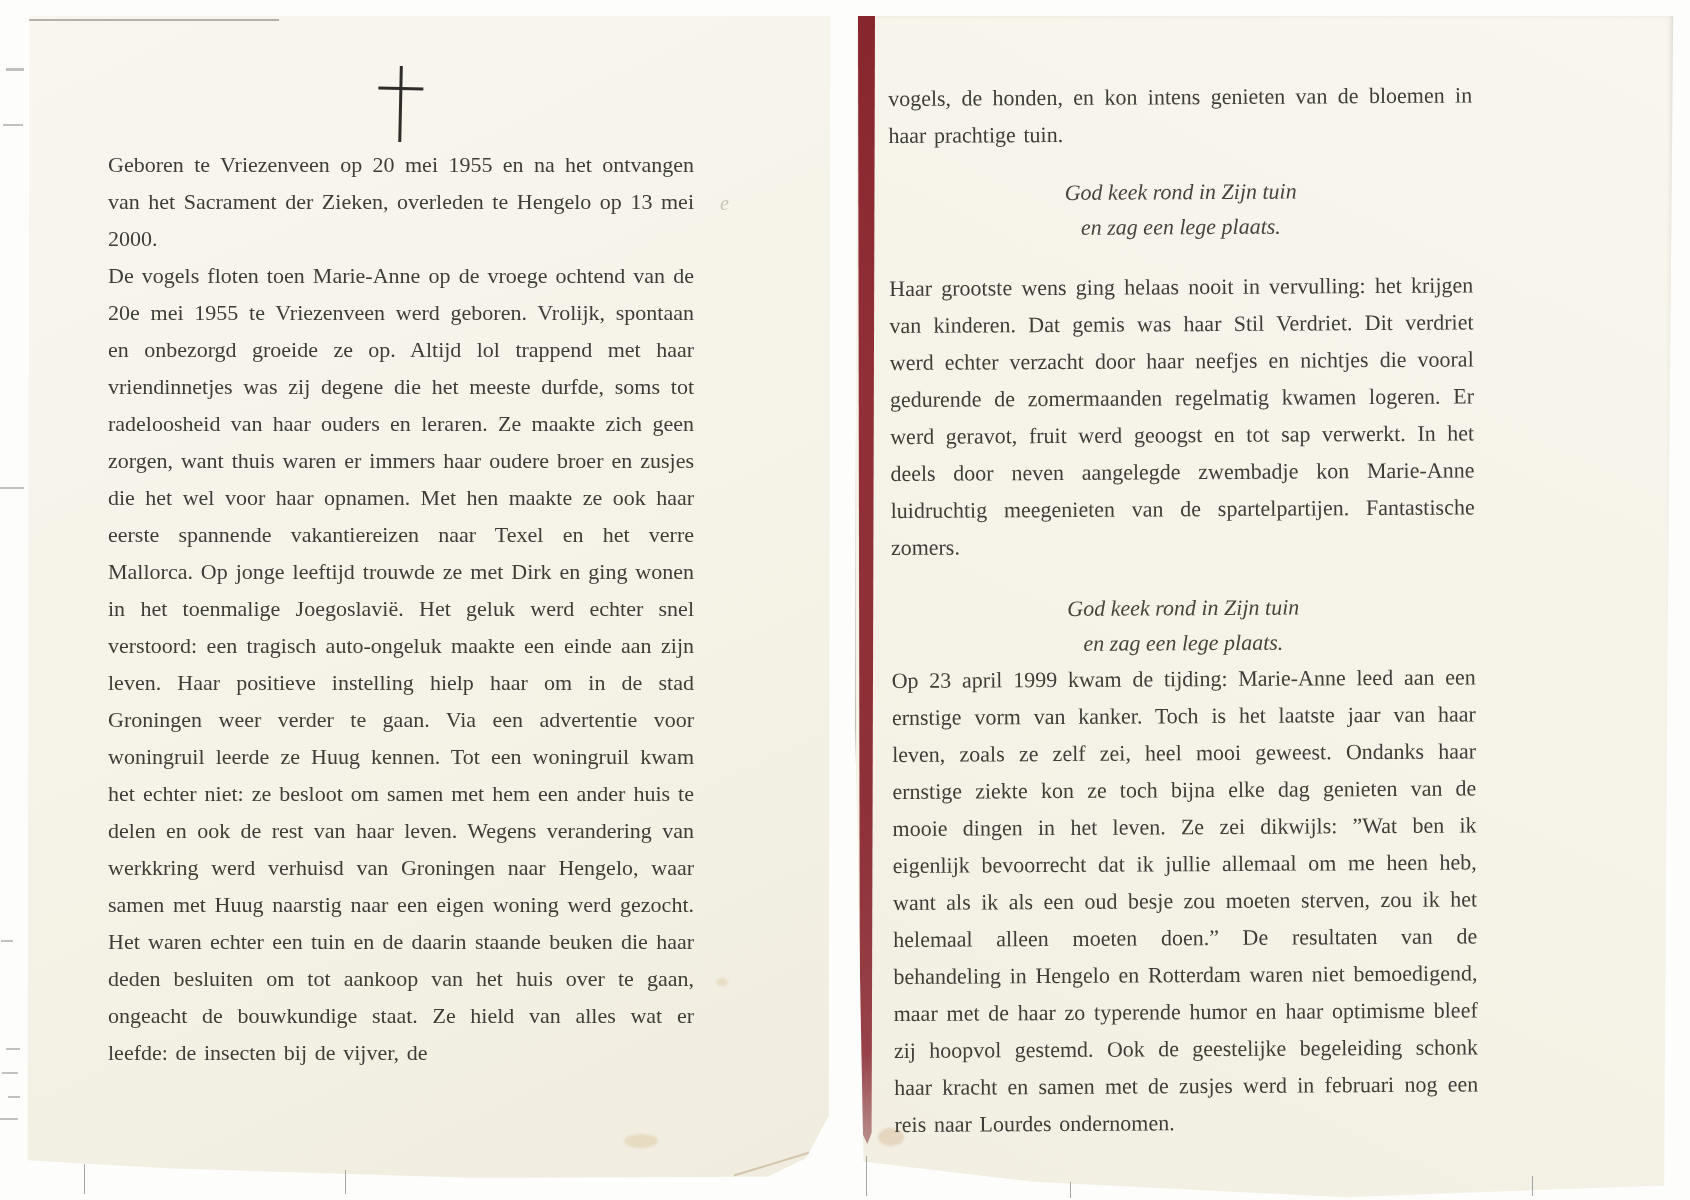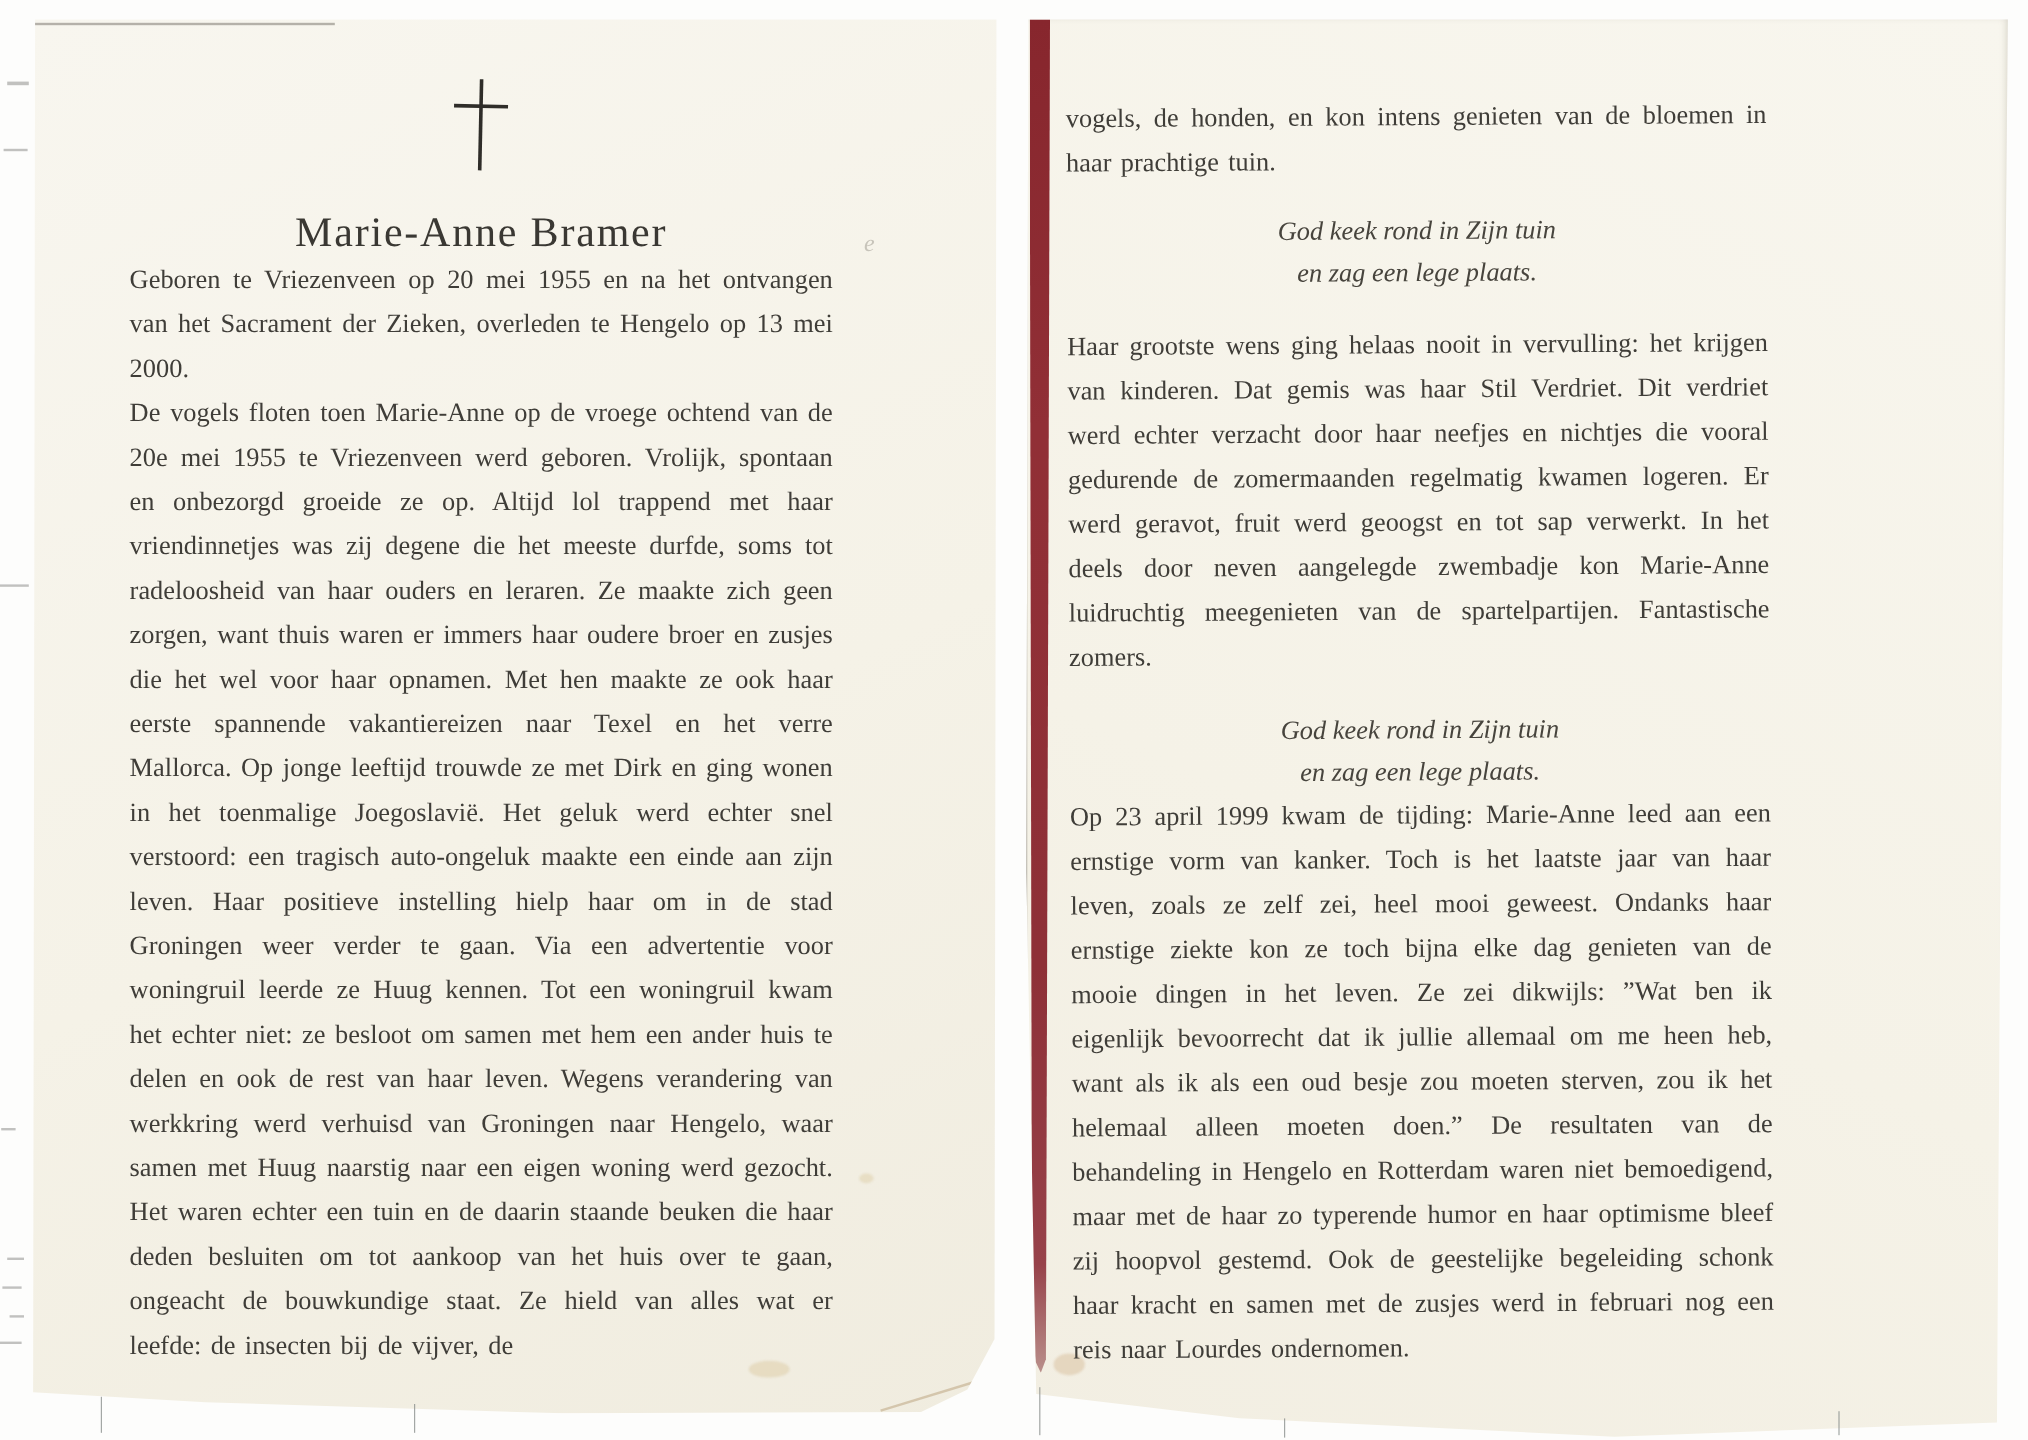--- a/index.html
+++ b/index.html
@@ -99,21 +99,20 @@
   <div class="edge-right-faint"></div>
   <div class="crease"></div>
   <div class="stain stain-a"></div>
   <div class="stain stain-c"></div>
 
   <div class="text-col left-col">
     <div class="cross-wrap">
       <div class="cross-v"></div>
       <div class="cross-h"></div>
     </div>
-    <h1 class="title">Marie-Anne Bramer</h1>
     <p class="body-text intro last-left">Geboren te Vriezenveen op 20 mei 1955 en na het ontvangen van het Sacrament der Zieken, overleden te Hengelo op 13 mei 2000.</p>
     <p class="body-text main last-left">De vogels floten toen Marie-Anne op de vroege ochtend van de 20e mei 1955 te Vriezenveen werd geboren. Vrolijk, spontaan en onbezorgd groeide ze op. Altijd lol trappend met haar vriendinnetjes was zij degene die het meeste durfde, soms tot radeloosheid van haar ouders en leraren. Ze maakte zich geen zorgen, want thuis waren er immers haar oudere broer en zusjes die het wel voor haar opnamen. Met hen maakte ze ook haar eerste spannende vakantiereizen naar Texel en het verre Mallorca. Op jonge leeftijd trouwde ze met Dirk en ging wonen in het toenmalige Joegoslavië. Het geluk werd echter snel verstoord: een tragisch auto-ongeluk maakte een einde aan zijn leven. Haar positieve instelling hielp haar om in de stad Groningen weer verder te gaan. Via een advertentie voor woningruil leerde ze Huug kennen. Tot een woningruil kwam het echter niet: ze besloot om samen met hem een ander huis te delen en ook de rest van haar leven. Wegens verandering van werkkring werd verhuisd van Groningen naar Hengelo, waar samen met Huug naarstig naar een eigen woning werd gezocht. Het waren echter een tuin en de daarin staande beuken die haar deden besluiten om tot aankoop van het huis over te gaan, ongeacht de bouwkundige staat. Ze hield van alles wat er leefde: de insecten bij de vijver, de</p>
   </div>
 
   <span class="faint-mark">e</span>
 </div>
 
 <div class="page page-right">
   <div class="binding-edge"></div>
   <div class="binding"></div>

